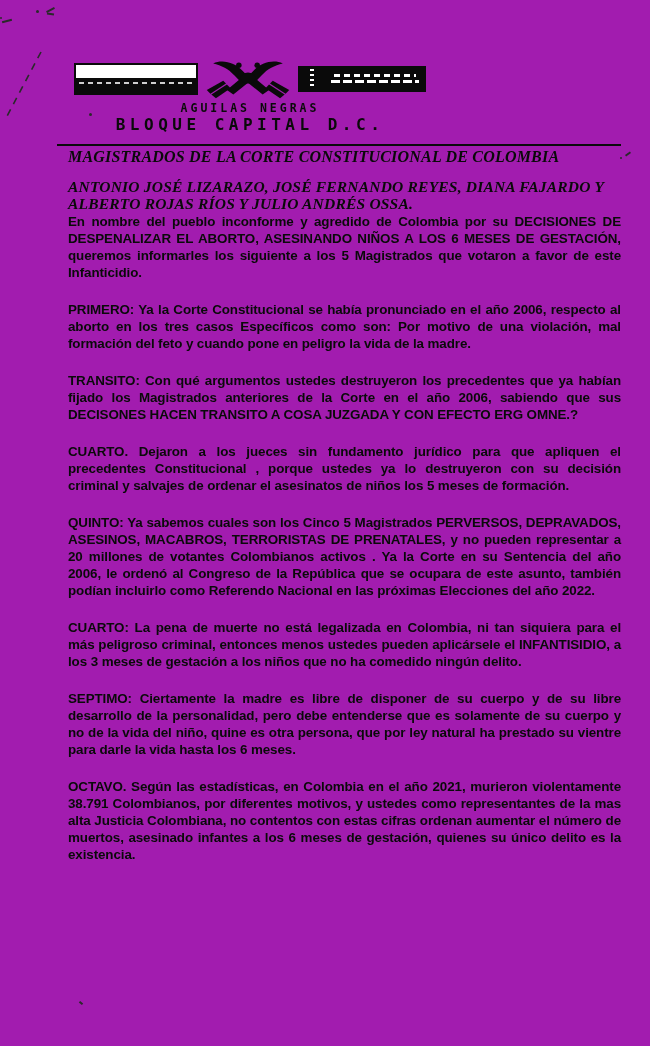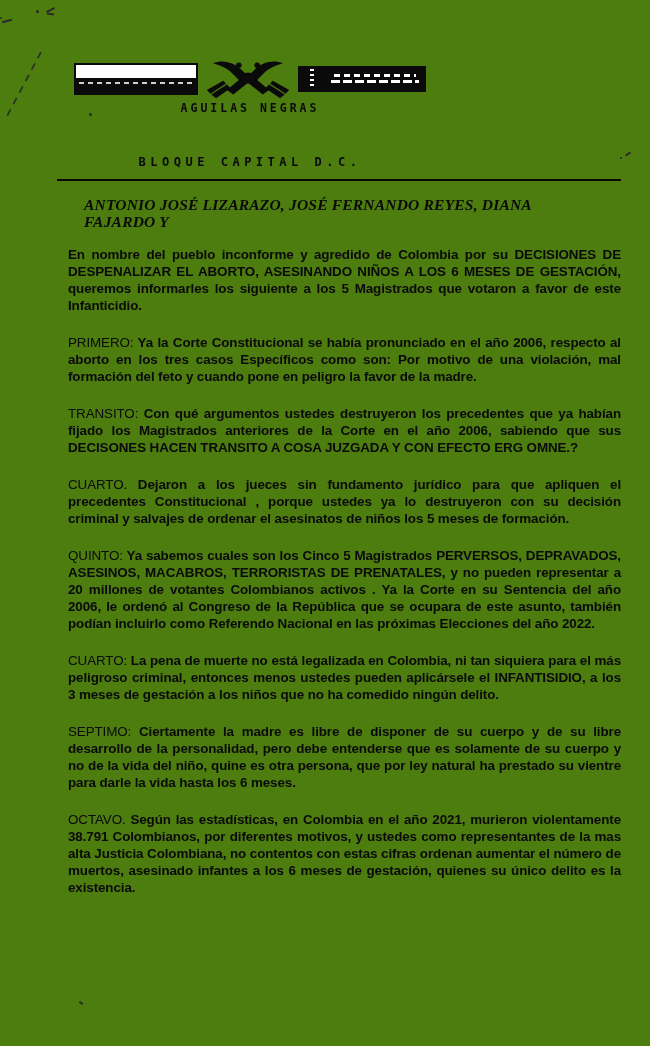--- a/index.html
+++ b/index.html
@@ -4,21 +4,21 @@
 <style>
   html,body{margin:0;padding:0;}
   body{
     width:650px;height:1046px;
     background:#ffffff;
     color:#0a0a0a;
     font-family:"Liberation Sans",sans-serif;
     position:relative;
     overflow:hidden;
   }
-  .page{position:absolute;inset:0;background:#4d7c0f;}
+  .page{position:absolute;inset:0;background:#a21caf;}
 
   
   .letterhead{margin:58px 0 0 76px;width:348px;}
   .flag-row{display:flex;align-items:center;justify-content:center;gap:4px;height:42px;}
   .flag-left{
     width:120px;height:28px;border:2px solid #0a0a0a;
     background:linear-gradient(to bottom,#ffffff 0 46%,#0a0a0a 46% 100%);
     position:relative;flex:none;
   }
   .flag-left::after{
@@ -41,45 +41,45 @@
     position:absolute;left:33px;right:7px;top:14px;height:3px;
     background:repeating-linear-gradient(to right,#ffffff 0 9px,transparent 9px 12px);
   }
   .org-name{
     margin-top:1px;text-align:center;
     font-family:"DejaVu Sans Mono",monospace;font-weight:700;
     font-size:11.5px;letter-spacing:3px;white-space:nowrap;
   }
   .org-division{
     text-align:center;font-family:"DejaVu Sans Mono",monospace;font-weight:700;
-    font-size:12px;letter-spacing:4.5px;white-space:nowrap;margin-top:40px;
+    font-size:16px;letter-spacing:4.5px;white-space:nowrap;
   }
 
   
   .title-rule{border:none;border-top:2.5px solid #0a0a0a;margin:10px 0 0 57px;width:564px;}
   .doc-title{
     margin:2px 0 0 68px;
     font-family:"Liberation Serif",serif;font-style:italic;font-weight:700;
     font-size:16px;letter-spacing:.2px;white-space:nowrap;
   }
 
   
   .content{
     margin:13px 29px 0 68px;width:553px;
     font-family:"Liberation Sans",sans-serif;font-weight:700;
     font-size:13.4px;line-height:17px;letter-spacing:-.1px;
     text-align:justify;
   }
   .addressees{
-    margin:16px;font-family:"Liberation Serif",serif;font-style:italic;
+    margin:0;font-family:"Liberation Serif",serif;font-style:italic;
     font-size:15.5px;line-height:16.5px;letter-spacing:.2px;text-align:left;
   }
   .intro{margin:1px 0 0 0;}
   .body-par{margin:20px 0 0 0;}
-  .par-label{font-weight:400;}
+  .par-label{font-weight:700;}
 
   
   .artifact{position:absolute;pointer-events:none;}
   .speck{background:#2a2a2a;border-radius:50%;}
   .tick{background:#2a2a2a;}
 </style>
 </head>
 <body>
 
 <div class="page">
@@ -116,28 +116,29 @@
         <div class="dots"></div>
         <div class="row1"></div>
         <div class="row2"></div>
       </div>
     </div>
     <div class="org-name">AGUILAS NEGRAS</div>
     <div class="org-division">BLOQUE CAPITAL D.C.</div>
   </header>
 
   <hr class="title-rule">
+  <h1 class="doc-title">MAGISTRADOS DE LA CORTE CONSTITUCIONAL DE COLOMBIA</h1>
 
   <main class="content">
 
-    <p class="addressees"><span>ANTONIO JOSÉ LIZARAZO, JOSÉ FERNANDO REYES, DIANA FAJARDO Y</span><br></p>
+    <p class="addressees"><span>ANTONIO JOSÉ LIZARAZO, JOSÉ FERNANDO REYES, DIANA FAJARDO Y</span><br><span>ALBERTO ROJAS RÍOS Y JULIO ANDRÉS OSSA.</span></p>
 
     <p class="intro">En nombre del pueblo inconforme y agredido de Colombia por su DECISIONES DE DESPENALIZAR EL ABORTO, ASESINANDO NIÑOS A LOS 6 MESES DE GESTACIÓN, queremos informarles los siguiente a los 5 Magistrados que votaron a  favor de este Infanticidio.</p>
 
-    <p class="body-par"><span class="par-label">PRIMERO:</span> <span>Ya la Corte  Constitucional se  había pronunciado en el año 2006, respecto al aborto en los tres casos Específicos como son: Por  motivo de una violación, mal formación del  feto y cuando  pone en peligro la favor de la madre.</span></p>
+    <p class="body-par"><span class="par-label">PRIMERO:</span> <span>Ya la Corte  Constitucional se  había pronunciado en el año 2006, respecto al aborto en los tres casos Específicos como son: Por  motivo de una violación, mal formación del  feto y cuando  pone en peligro la vida de la madre.</span></p>
 
 
     <p class="body-par"><span class="par-label">TRANSITO:</span> <span>Con qué argumentos ustedes destruyeron los precedentes que ya habían fijado los Magistrados anteriores de la Corte en el año 2006, sabiendo que sus DECISONES  HACEN  TRANSITO A COSA JUZGADA Y CON EFECTO ERG OMNE.?</span></p>
 
     <p class="body-par"><span class="par-label">CUARTO.</span> <span>Dejaron a los  jueces sin fundamento jurídico para que apliquen el precedentes Constitucional , porque  ustedes ya  lo  destruyeron  con  su decisión  criminal y salvajes de  ordenar el asesinatos de niños  los 5  meses de  formación.</span></p>
 
     <p class="body-par"><span class="par-label">QUINTO:</span> <span>Ya  sabemos cuales son los Cinco 5  Magistrados  PERVERSOS, DEPRAVADOS, ASESINOS, MACABROS, TERRORISTAS DE PRENATALES, y no pueden  representar a  20  millones de votantes Colombianos  activos . Ya  la Corte en su  Sentencia del año 2006, le  ordenó  al Congreso de la República que se  ocupara de este  asunto, también podían incluirlo  como Referendo Nacional en las próximas Elecciones del año 2022.</span></p>
 
     <p class="body-par"><span class="par-label">CUARTO:</span> <span>La pena de muerte  no  está  legalizada en Colombia, ni tan siquiera para el  más peligroso criminal,  entonces menos ustedes pueden aplicársele el INFANTISIDIO, a los 3 meses de gestación a los niños que no ha comedido ningún delito.</span></p>
 

